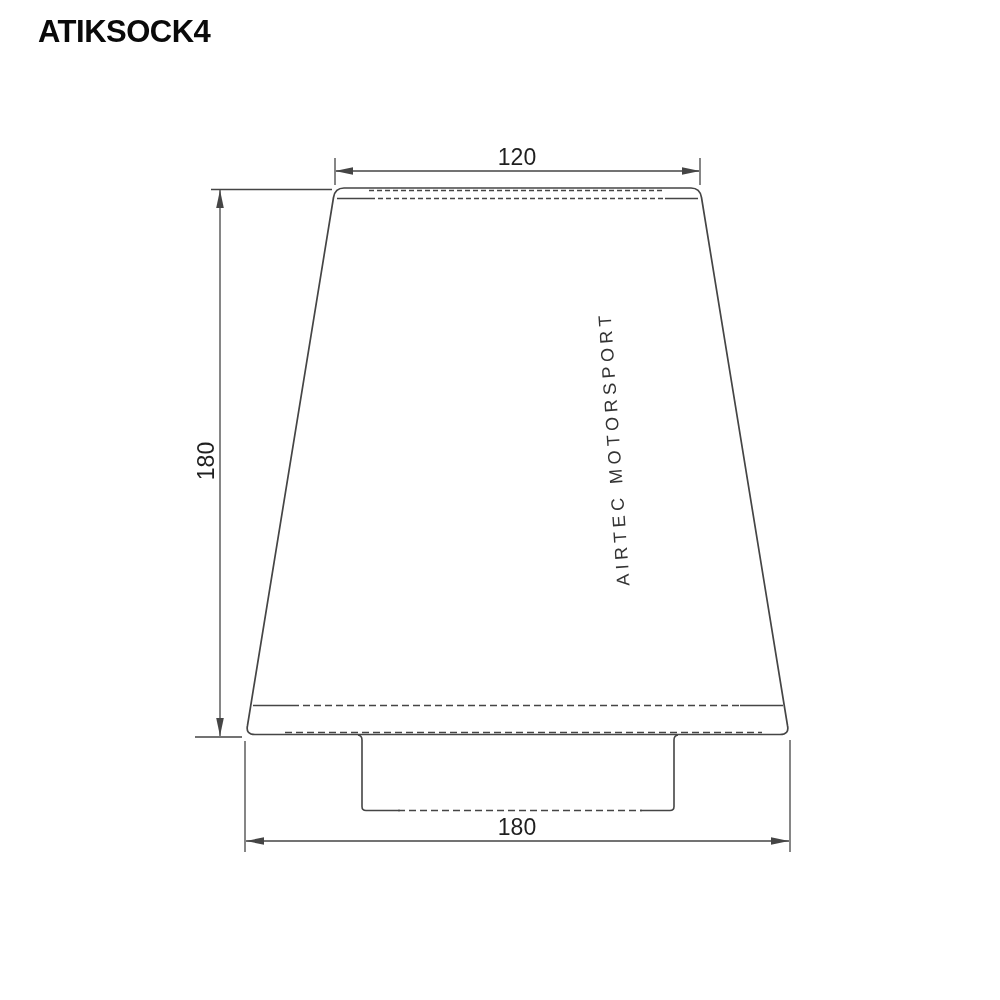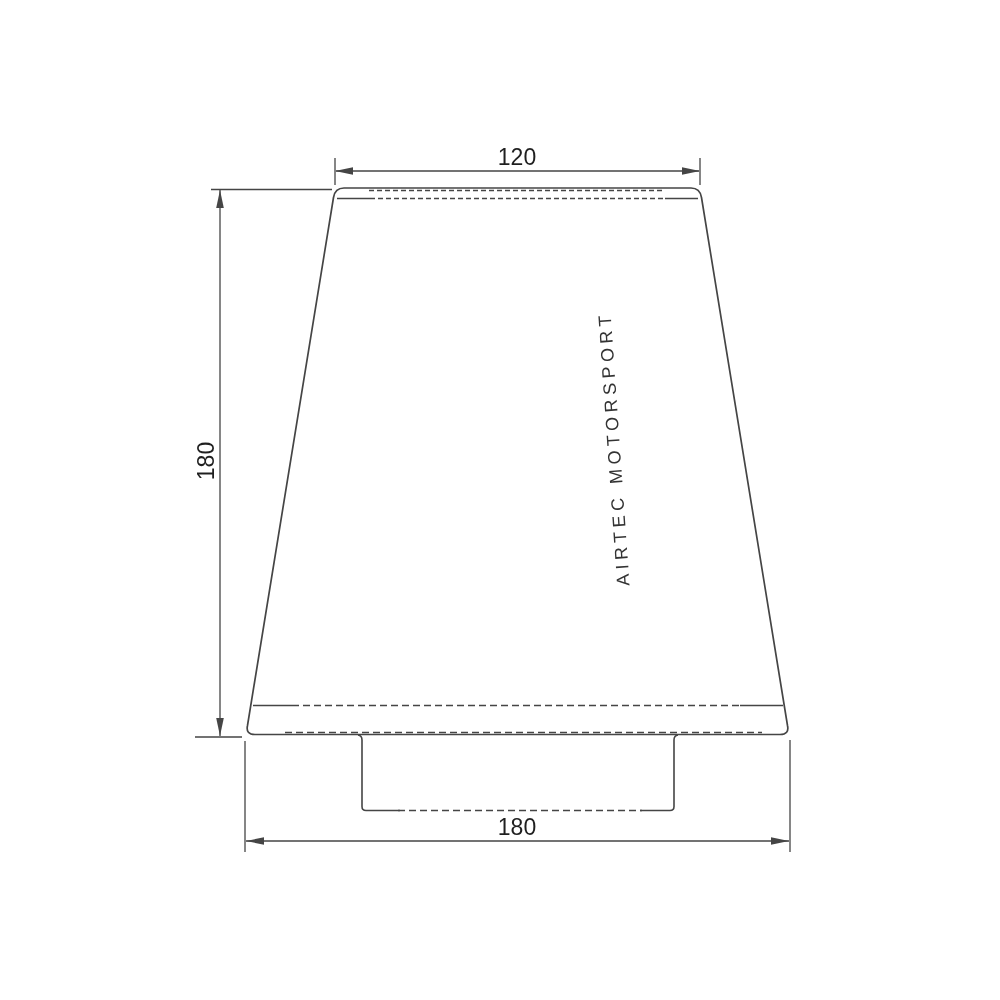--- a/index.html
+++ b/index.html
@@ -47,20 +47,21 @@
     font-size: 18px;
     letter-spacing: 4.5px;
     fill: var(--brand-text);
   }
 </style>
 </head>
 <body>
 
 <div class="canvas">
 
+  <div class="title">ATIKSOCK4</div>
 
   <svg class="drawing" width="1000" height="1000" viewBox="0 0 1000 1000">
 
     <path class="outline" d="M 344 188 L 691 188 Q 700 188 701.5 197.5 L 787.5 725.5 Q 789.5 734.5 780 734.5 L 255 734.5 Q 245.5 734.5 247.5 725.5 L 333.5 197.5 Q 335 188 344 188 Z"></path>
 
     <g>
       <line class="ln fine" x1="369" y1="190.5" x2="665" y2="190.5"></line>
       <line class="ln" x1="337" y1="198.5" x2="370" y2="198.5"></line>
       <line class="ln fine" x1="370" y1="198.5" x2="665" y2="198.5"></line>
       <line class="ln" x1="665" y1="198.5" x2="698" y2="198.5"></line>

